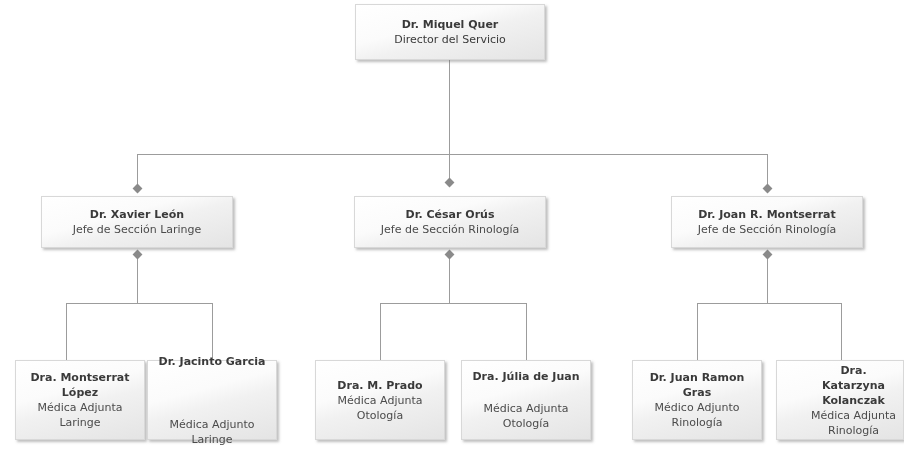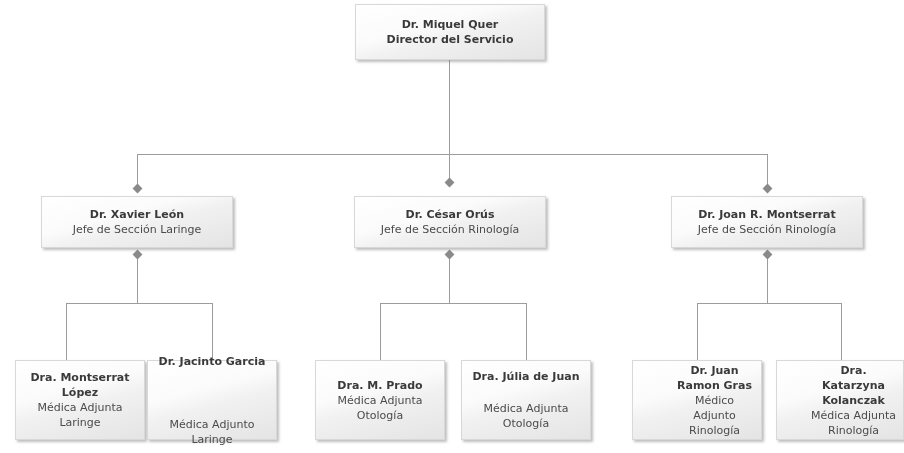--- a/index.html
+++ b/index.html
@@ -61,30 +61,30 @@
     align-items:center;justify-content:center;
     text-align:center;
     padding:2px 5px;
   }
   .node .name{
     font-weight:bold;font-size:11px;line-height:15px;color:var(--name-text);
   }
   .node .role{
     font-size:11px;line-height:15px;color:var(--role-text);
   }
-  .node.root .role{font-weight:bold;color:var(--name-text);text-align:center;}
+  .node.root .role{font-weight:normal;color:var(--name-text);text-align:center;}
   .n-root{left:355px;top:4px;width:190px;height:56px;}
   .n-s0{left:41px;top:196px;width:192px;height:52px;}
   .n-s1{left:354px;top:196px;width:192px;height:52px;}
   .n-s2{left:671px;top:196px;width:192px;height:52px;}
   .n-m00{left:15px;top:360px;width:130px;height:80px;}
   .n-m01{left:147px;top:360px;width:130px;height:80px;gap:48px;}
   .n-m10{left:315px;top:360px;width:130px;height:80px;}
   .n-m11{left:461px;top:360px;width:130px;height:80px;gap:17px;}
-  .n-m20{left:632px;top:360px;width:130px;height:80px;padding-left:40px;}
+  .n-m20{left:632px;top:360px;width:130px;height:80px;}
   .n-m21{left:776px;top:360px;width:128px;height:80px;padding-left:32px;}
 </style>
 </head>
 <body>
 
 <div class="stage">
 
   <div class="vline l-root-v"></div>
   <div class="hline l-root-h"></div>
   <div class="vline l-drop-0"></div>

